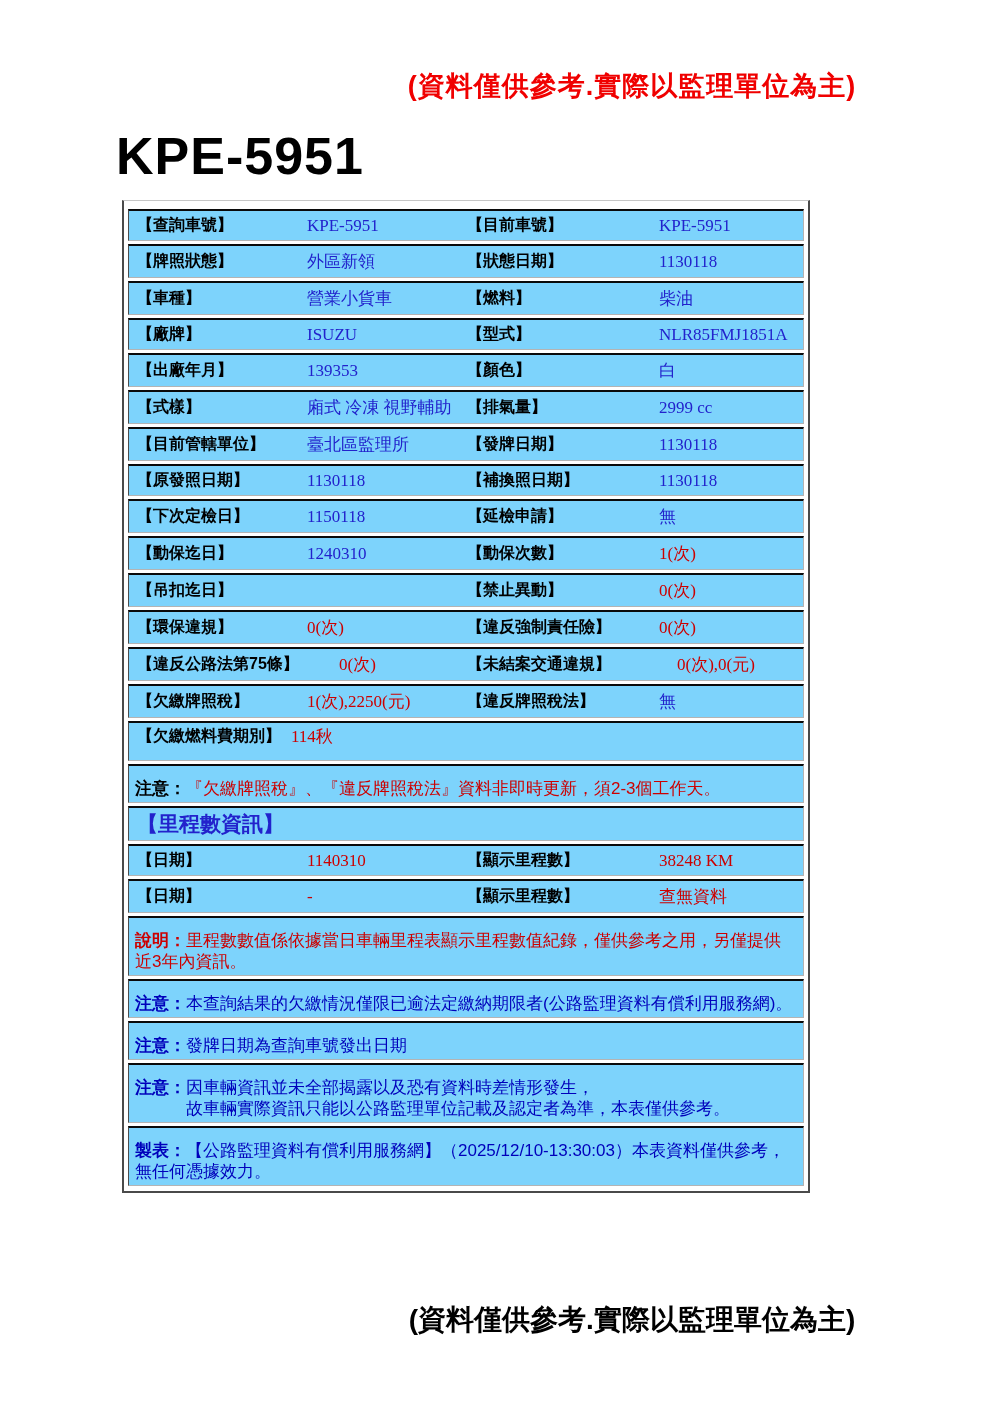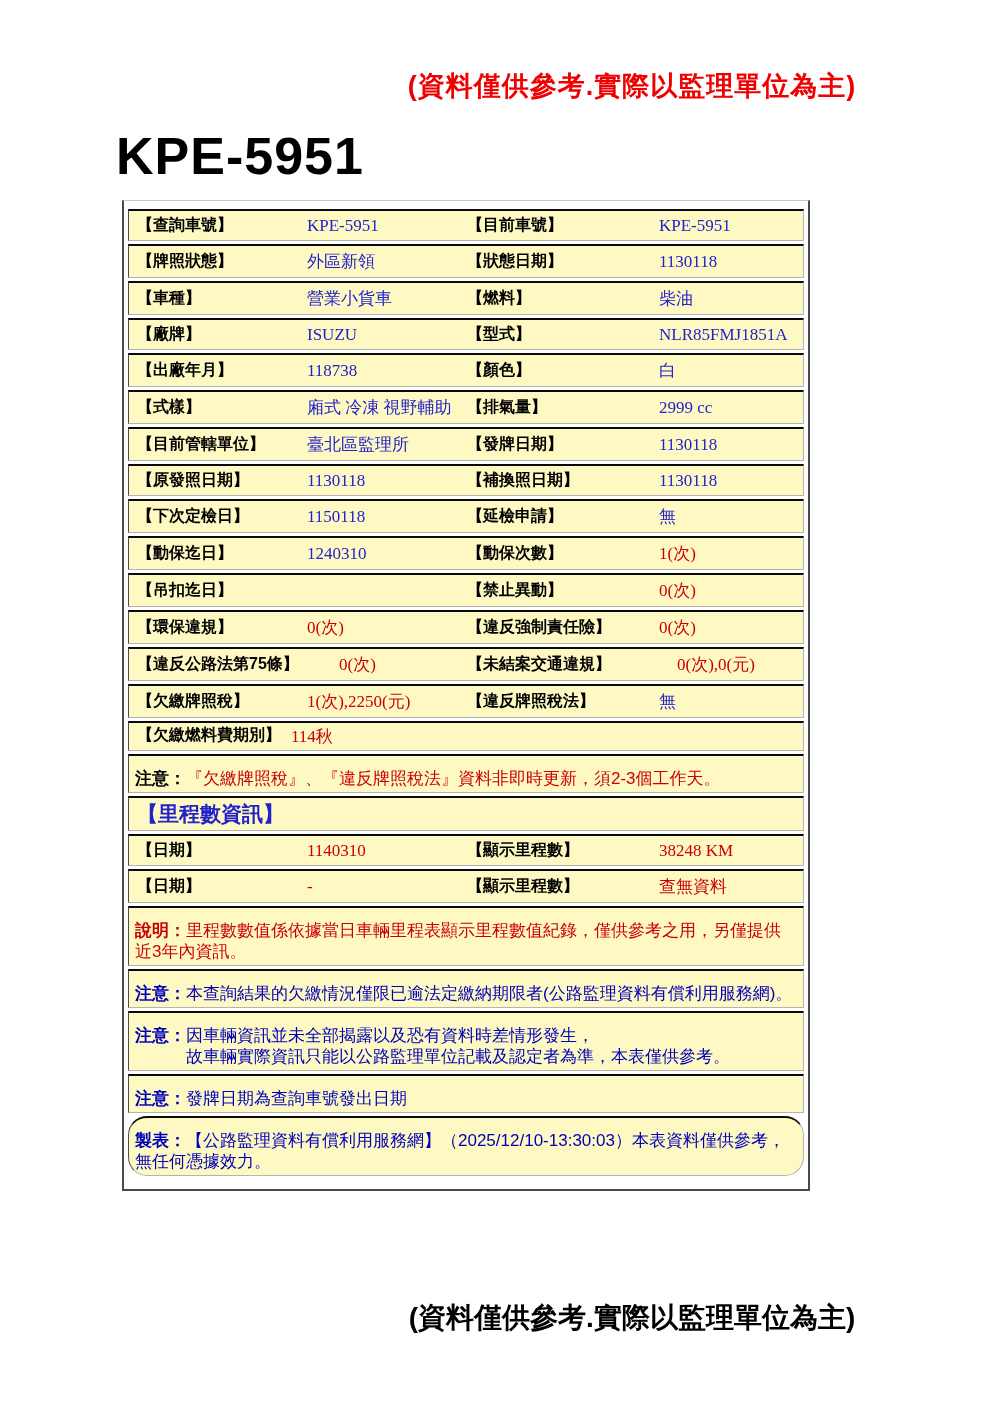--- a/index.html
+++ b/index.html
@@ -36,23 +36,23 @@
     padding:8px 4px 5px 4px;
     background:#fff;
   }
   .row{
     box-sizing:border-box;
     width:100%;
     border:1px solid;
     border-color:#0a0a0a #b4b4b4 #b4b4b4 #4d4d4d;
     border-top-width:2px;
     margin-bottom:3px;
-    background:#fef9c3;
-  }
-  .row:last-child{margin-bottom:8px;border-radius:19px;}
+    background:#7dd3fc;
+  }
+  .row:last-child{margin-bottom:0;}
   .quad{
     display:grid;
     grid-template-columns:150px 180px 172px 1fr;
     align-items:center;
     padding:4px 0 4px 8px;
     min-height:24px;
   }
   .quad.wide{grid-template-columns:182px 148px 190px 1fr;}
   .lbl{
     font-size:16px;
@@ -63,21 +63,22 @@
   .val{
     font-family:"Liberation Serif","DejaVu Serif",serif;
     font-size:17px;
     white-space:nowrap;
     padding-left:20px;
   }
   .vb{color:var(--value-blue,#2222cc);}
   .vr{color:var(--value-red,#cc0000);}
   .single{
     display:flex;
-    padding:2px 0 2px 8px;
+    align-items:center;
+    padding:2px 0 12px 8px;
     min-height:21px;
   }
   .single .val{padding-left:10px;}
   .section-row{
     padding:2px 0 2px 8px;
     min-height:21px;
     display:flex;align-items:center;
   }
   .section-label{
     font-size:21px;
@@ -141,21 +142,21 @@
 
   <div class="row quad">
     <span class="lbl">【廠牌】</span>
     <span class="val vb">ISUZU</span>
     <span class="lbl">【型式】</span>
     <span class="val vb">NLR85FMJ1851A</span>
   </div>
 
   <div class="row quad">
     <span class="lbl">【出廠年月】</span>
-    <span class="val vb">118738</span>
+    <span class="val vb">139353</span>
     <span class="lbl">【顏色】</span>
     <span class="val vb">白</span>
   </div>
 
   <div class="row quad">
     <span class="lbl">【式樣】</span>
     <span class="val vb">廂式 冷凍 視野輔助</span>
     <span class="lbl">【排氣量】</span>
     <span class="val vb">2999 cc</span>
   </div>
@@ -246,27 +247,27 @@
 
   <div class="row note">
     <span class="prefix pr">說明：</span><span class="ntext red">里程數數值係依據當日車輛里程表顯示里程數值紀錄，僅供參考之用，另僅提供近3年內資訊。</span>
   </div>
 
   <div class="row note">
     <span class="prefix pb">注意：</span><span class="ntext blue">本查詢結果的欠繳情況僅限已逾法定繳納期限者(公路監理資料有償利用服務網)。</span>
   </div>
 
   <div class="row note">
+    <span class="prefix pb">注意：</span><span class="ntext blue">發牌日期為查詢車號發出日期</span>
+  </div>
+
+  <div class="row note">
     <span class="prefix pb">注意：</span><span class="ntext blue">因車輛資訊並未全部揭露以及恐有資料時差情形發生，</span>
     <span class="ntext blue block indent">故車輛實際資訊只能以公路監理單位記載及認定者為準，本表僅供參考。</span>
   </div>
 
   <div class="row note">
-    <span class="prefix pb">注意：</span><span class="ntext blue">發牌日期為查詢車號發出日期</span>
-  </div>
-
-  <div class="row note">
     <span class="prefix pb">製表：</span><span class="ntext blue">【公路監理資料有償利用服務網】（2025/12/10-13:30:03）本表資料僅供參考，無任何憑據效力。</span>
   </div>
 
 </div>
 
 <div class="bottom-notice">(資料僅供參考.實際以監理單位為主)</div>
 
 </body></html>

